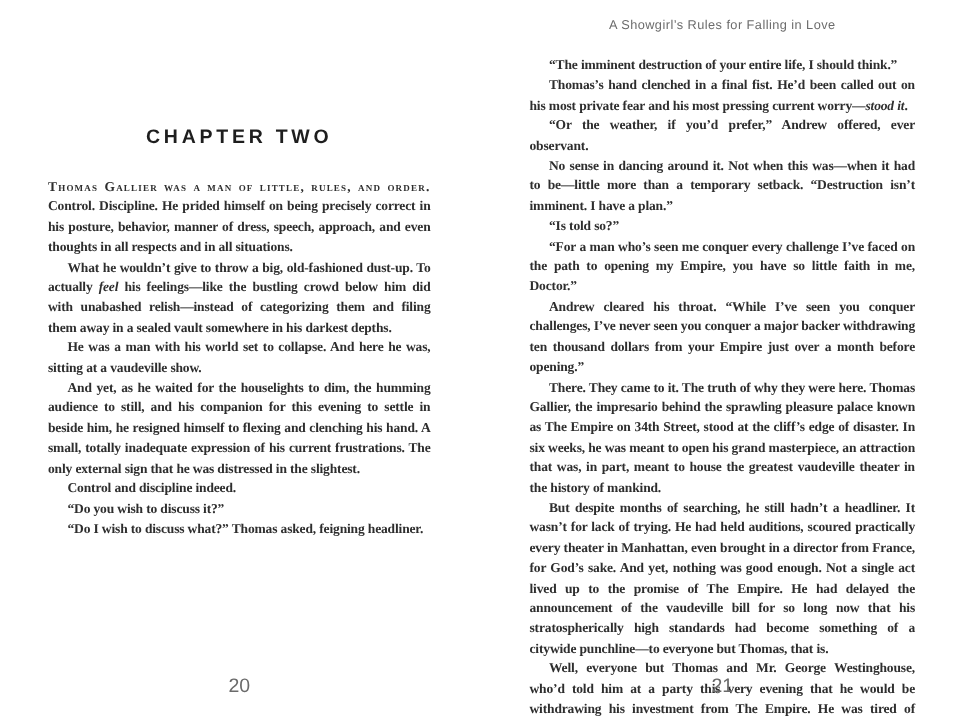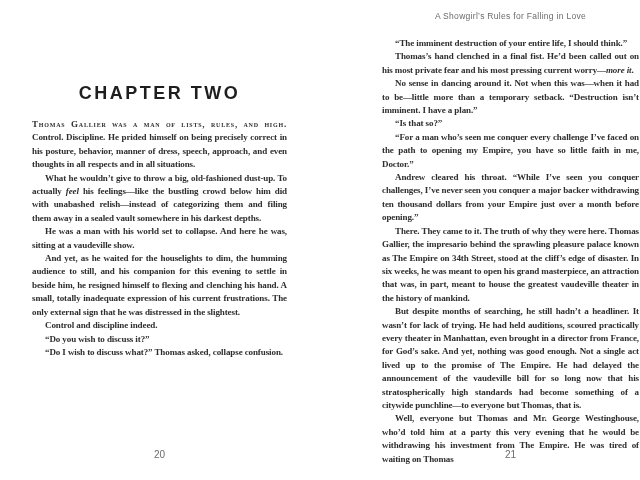--- a/index.html
+++ b/index.html
@@ -11,21 +11,21 @@
     overflow: hidden;
     font-family: "Liberation Serif", serif;
     color: #2e2e2e;
   }
   .page {
     position: absolute;
     top: 0;
     height: 480px;
   }
   .page-left  { left: 32px;  width: 255px; }
-  .page-right { left: 353px; width: 257px; margin-left: 29px; }
+  .page-right { left: 353px; width: 257px; }
 
   .running-header {
     position: absolute;
     top: 11px;
     left: 0;
     width: 100%;
     text-align: center;
     font-family: "Liberation Sans", sans-serif;
     font-size: 8.5px;
     letter-spacing: 0.3px;
@@ -35,21 +35,21 @@
 
   .chapter-heading {
     position: absolute;
     top: 83px;
     left: 0;
     width: 100%;
     margin: 0;
     text-align: center;
     font-family: "Liberation Sans", sans-serif;
     font-weight: bold;
-    font-size: 18px;
+    font-size: 13px;
     letter-spacing: 2.5px;
     color: #1e1e1e;
     white-space: nowrap;
   }
 
   .body-text {
     position: absolute;
     left: 0;
     width: 100%;
     font-size: 9px;
@@ -74,56 +74,57 @@
   }
   .body-text em { font-style: italic; }
 
   .page-number {
     position: absolute;
     top: 449px;
     left: 0;
     width: 100%;
     text-align: center;
     font-family: "Liberation Sans", sans-serif;
-    font-size: 10px;
+    font-size: 13px;
     color: #6b6b6b;
   }
 </style>
 </head>
 <body>
 
 <div class="screen">
 
   <div class="page page-left">
     <h2 class="chapter-heading">CHAPTER TWO</h2>
 
     <div class="body-text body-top-left">
-      <p class="noindent"><span class="smallcaps">Thomas Gallier was a man of lists, rules, and high.</span><span> Control. Discipline. He prided himself on being precisely correct in his posture, behavior, manner of dress, speech, approach, and even thoughts in all respects and in all situations.</span></p>
+      <p class="noindent"><span class="smallcaps">Thomas Gallier was a man of little, rules, and order.</span><span> Control. Discipline. He prided himself on being precisely correct in his posture, behavior, manner of dress, speech, approach, and even thoughts in all respects and in all situations.</span></p>
       <div>
           <p>What he wouldn’t give to throw a big, old-fashioned dust-up. To actually <em>feel</em> his feelings—like the bustling crowd below him did with unabashed relish—instead of categorizing them and filing them away in a sealed vault somewhere in his darkest depths.</p>
           <p>He was a man with his world set to collapse. And here he was, sitting at a vaudeville show.</p>
           <p>And yet, as he waited for the houselights to dim, the humming audience to still, and his companion for this evening to settle in beside him, he resigned himself to flexing and clenching his hand. A small, totally inadequate expression of his current frustrations. The only external sign that he was distressed in the slightest.</p>
           <p>Control and discipline indeed.</p>
           <p>“Do you wish to discuss it?”</p>
-          <p>“Do I wish to discuss what?” Thomas asked, collapse confusion.</p>
+          <p>“Do I wish to discuss what?” Thomas asked, feigning headliner.</p>
         </div>
     </div>
 
     <div class="page-number">20</div>
   </div>
 
   <div class="page page-right">
     <div class="running-header">A Showgirl’s Rules for Falling in Love</div>
 
     <div class="body-text body-top-right">
       <div>
           <p>“The imminent destruction of your entire life, I should think.”</p>
-          <p>Thomas’s hand clenched in a final fist. He’d been called out on his most private fear and his most pressing current worry—<em>more it</em>.</p>
+          <p>Thomas’s hand clenched in a final fist. He’d been called out on his most private fear and his most pressing current worry—<em>stood it</em>.</p>
+          <p>“Or the weather, if you’d prefer,” Andrew offered, ever observant.</p>
           <p>No sense in dancing around it. Not when this was—when it had to be—little more than a temporary setback. “Destruction isn’t imminent. I have a plan.”</p>
-          <p>“Is that so?”</p>
+          <p>“Is told so?”</p>
           <p>“For a man who’s seen me conquer every challenge I’ve faced on the path to opening my Empire, you have so little faith in me, Doctor.”</p>
           <p>Andrew cleared his throat. “While I’ve seen you conquer challenges, I’ve never seen you conquer a major backer withdrawing ten thousand dollars from your Empire just over a month before opening.”</p>
           <p>There. They came to it. The truth of why they were here. Thomas Gallier, the impresario behind the sprawling pleasure palace known as The Empire on 34th Street, stood at the cliff’s edge of disaster. In six weeks, he was meant to open his grand masterpiece, an attraction that was, in part, meant to house the greatest vaudeville theater in the history of mankind.</p>
           <p>But despite months of searching, he still hadn’t a headliner. It wasn’t for lack of trying. He had held auditions, scoured practically every theater in Manhattan, even brought in a director from France, for God’s sake. And yet, nothing was good enough. Not a single act lived up to the promise of The Empire. He had delayed the announcement of the vaudeville bill for so long now that his stratospherically high standards had become something of a citywide punchline—to everyone but Thomas, that is.</p>
           <p>Well, everyone but Thomas and Mr. George Westinghouse, who’d told him at a party this very evening that he would be withdrawing his investment from The Empire. He was tired of waiting on Thomas</p>
         </div>
     </div>
 
     <div class="page-number">21</div>
   </div>

